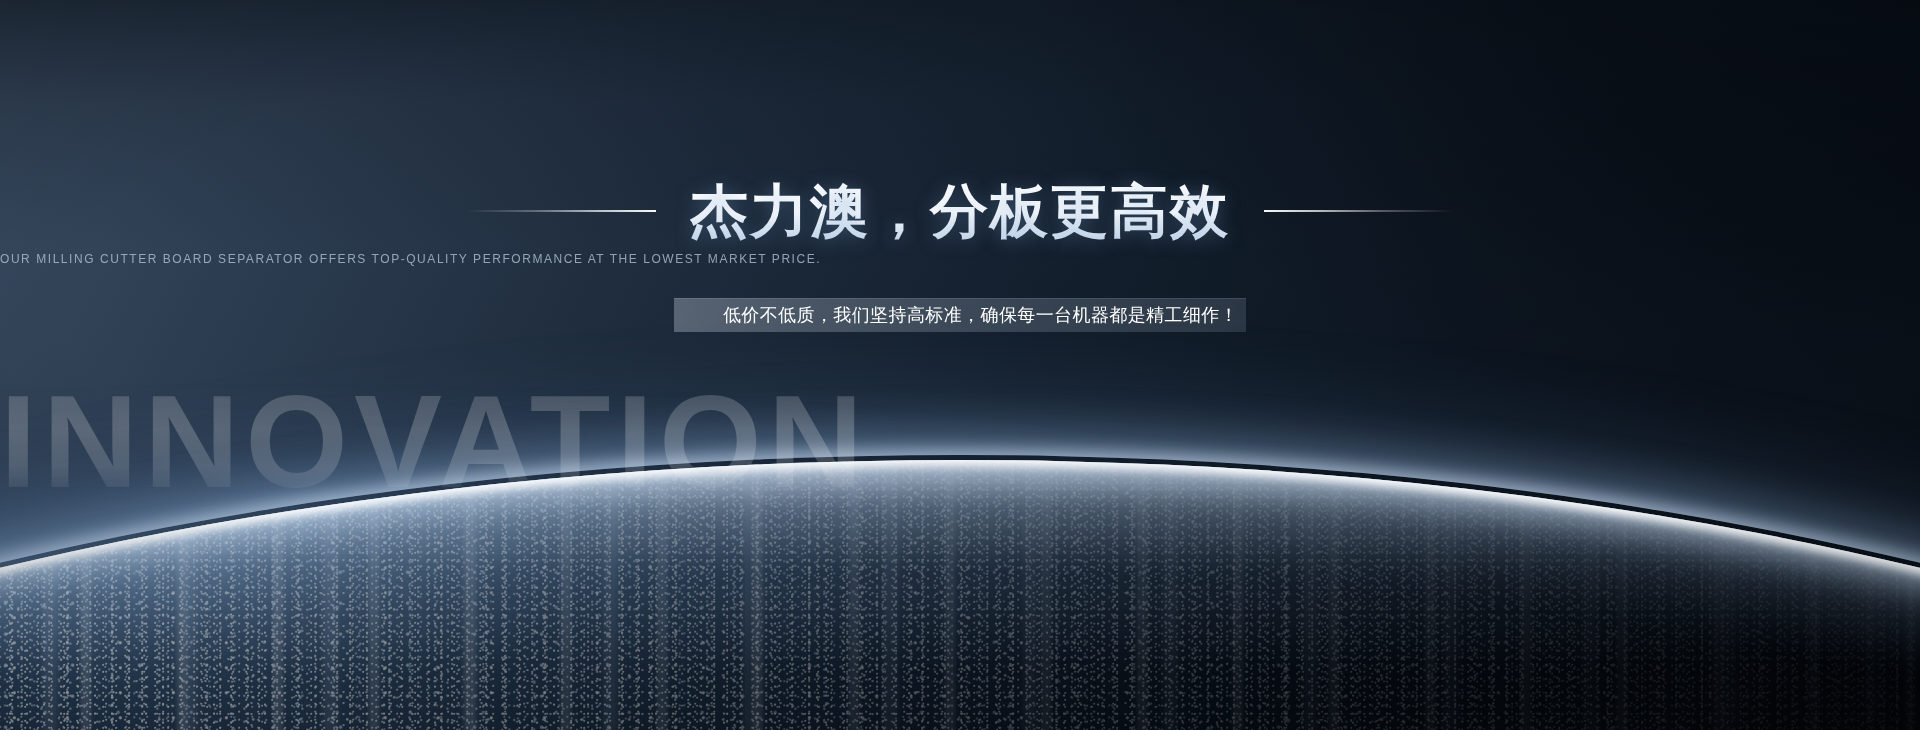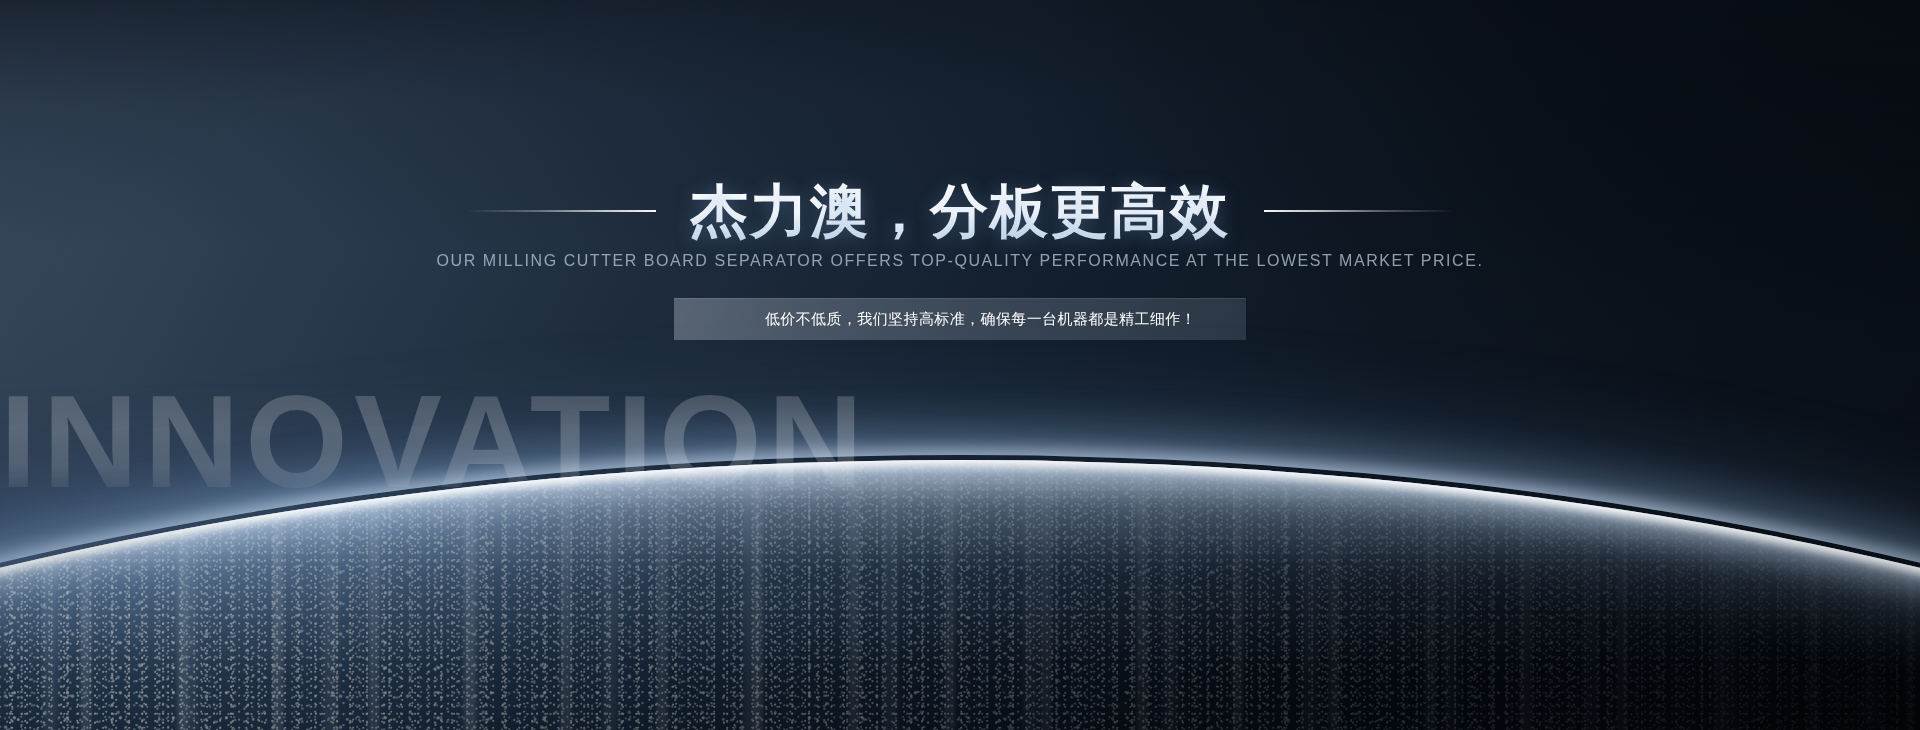--- a/index.html
+++ b/index.html
@@ -296,44 +296,44 @@
     -webkit-text-fill-color: transparent;
     text-shadow: 0 2px 18px rgba(120,160,210,0.35);
   }
 
   
   .subtitle {
     position: absolute;
     left: 0;
     right: 0;
     top: 252px;
-    text-align: center;
-    font-size: 16px;
+    text-align: left;
+    font-size: 12px;
     font-weight: 400;
     letter-spacing: 1.55px;
     color: rgba(181,196,214,0.78);
     white-space: nowrap;
   }
 
   
   .tagline-wrap {
     position: absolute;
     left: 0;
     right: 0;
     top: 298px;
     display: flex;
     justify-content: center;
   }
   .tagline {
     width: 572px;
-    height: 42px;
+    height: 34px;
     display: flex;
     align-items: center;
     justify-content: center;
-    font-size: 15px;
+    font-size: 18px;
     letter-spacing: 0.4px;
     color: #ffffff;
     background: linear-gradient(90deg,
       rgba(228,236,247,0.30) 0%,
       rgba(213,224,238,0.26) 22%,
       rgba(196,210,228,0.21) 58%,
       rgba(182,198,219,0.17) 100%);
     backdrop-filter: blur(1px);
     box-shadow: inset 0 1px 0 rgba(255,255,255,0.10);
     padding-left: 41px;

